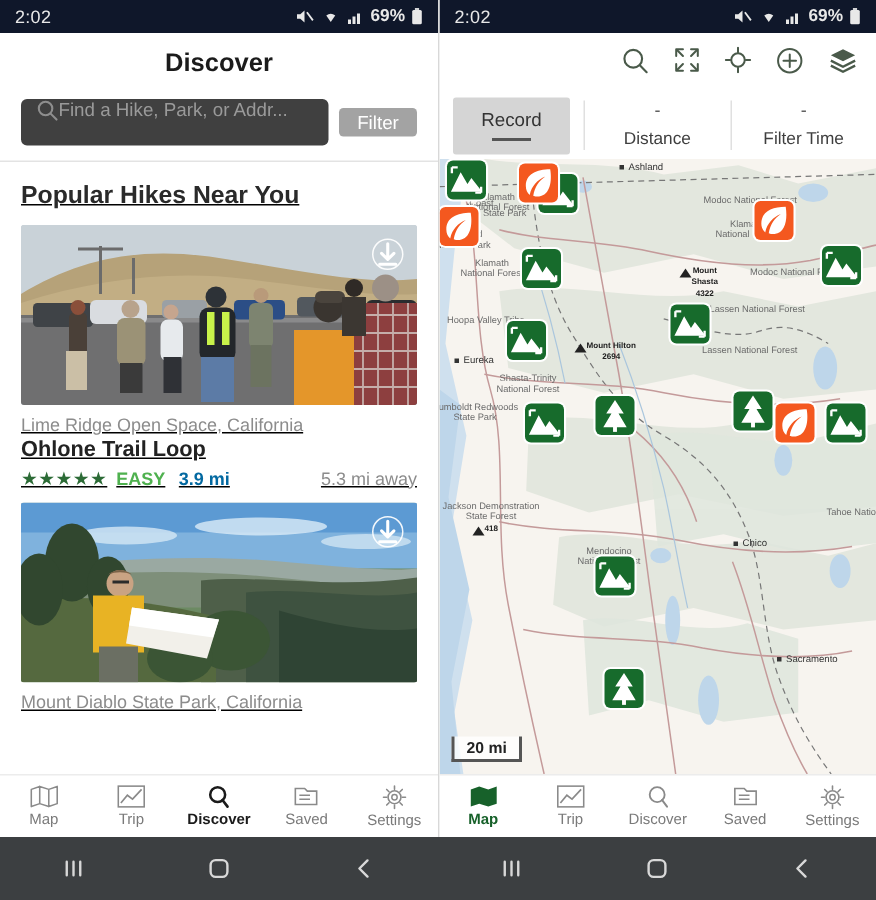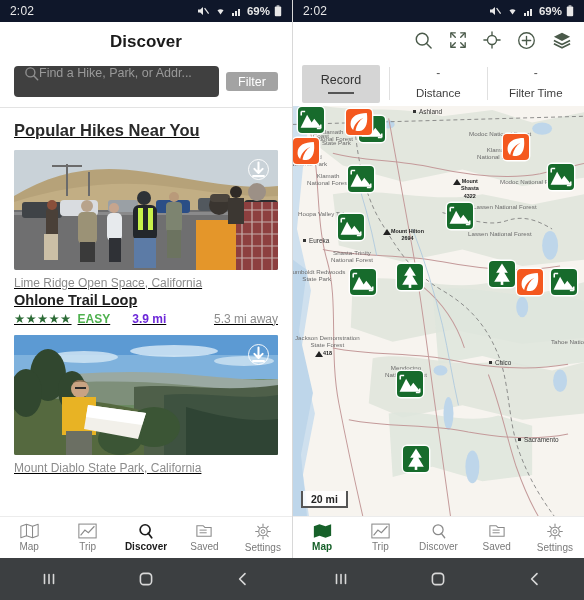--- a/index.html
+++ b/index.html
@@ -76,21 +76,21 @@
     display: flex; align-items: center; justify-content: center;
     cursor: pointer;
   }
   .card-sub { font-size: 12px; color: #8c8c8c; padding-top: 6px; }
   .card-name { font-size: 14.5px; font-weight: 700; color: #222; padding-top: 2px; }
   .card-meta {
     display: flex; align-items: center; padding-top: 3px; font-size: 12px;
   }
   .stars { color: #2c6b36; font-size: 12.5px; letter-spacing: .3px; }
   .diff { color: #4fb14f; font-weight: 700; margin-left: 6px; font-size: 12px; }
-  .dist { color: #6d28d9; font-weight: 700; margin-left: 22px; font-size: 12px; }
+  .dist { color: #0369a1; font-weight: 700; margin-left: 9px; font-size: 12px; }
   .away { margin-left: auto; color: #8c8c8c; font-size: 12px; }
 
   
   .maptoolbar {
     height: 36px; display: flex; align-items: center; justify-content: flex-end;
     gap: 16px; padding: 0 12px; flex: 0 0 36px; background: #fff;
   }
   .ticon { cursor: pointer; display: block; }
 
   .recordbar {

